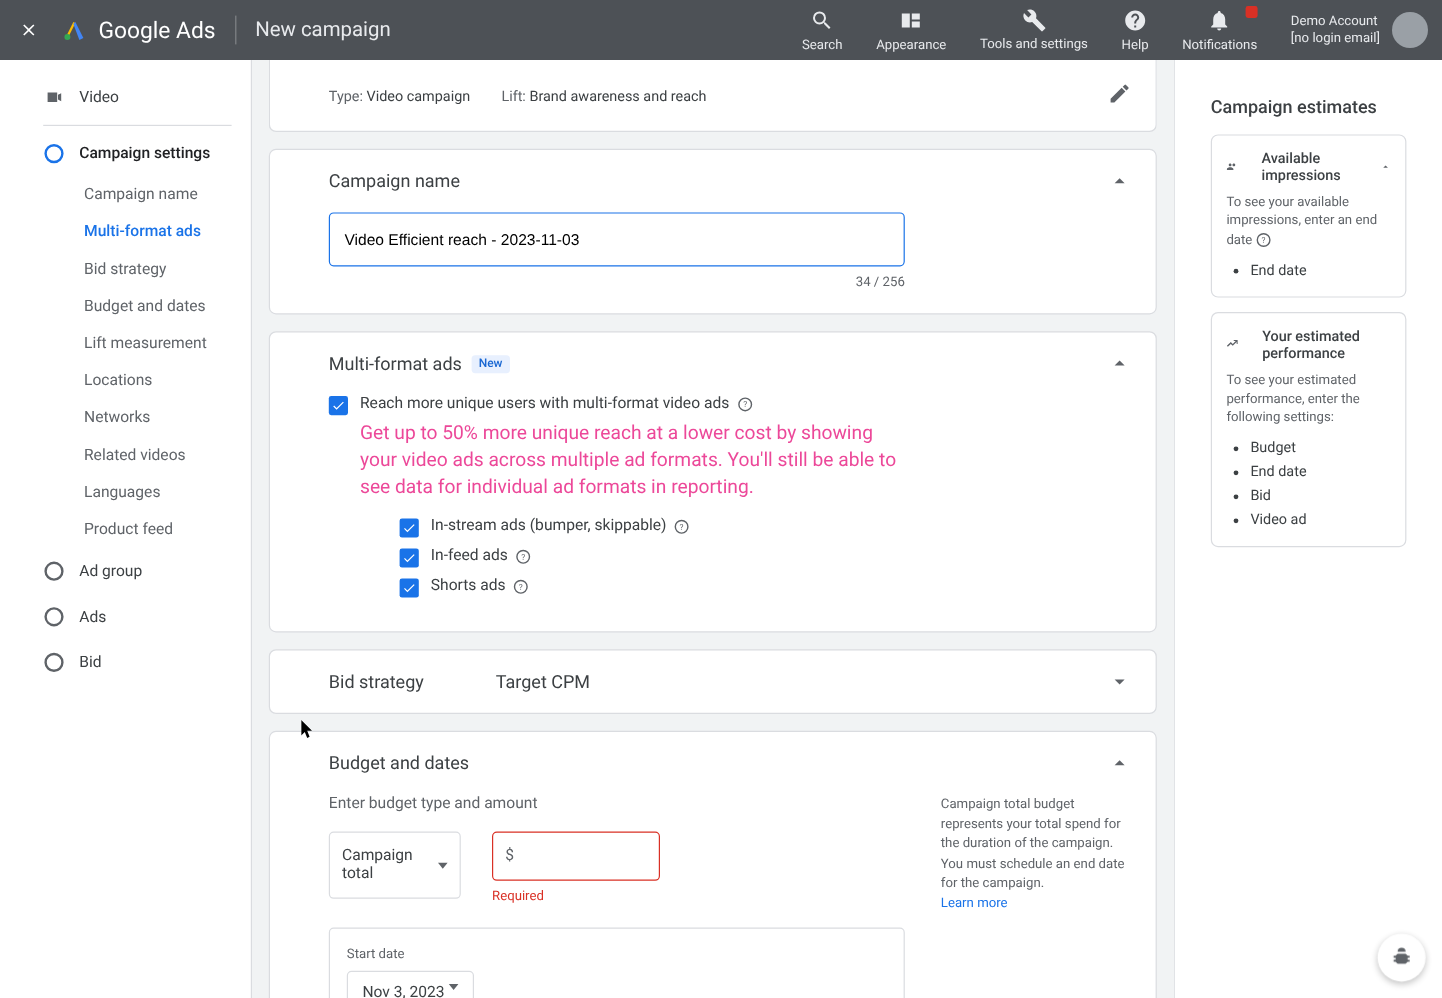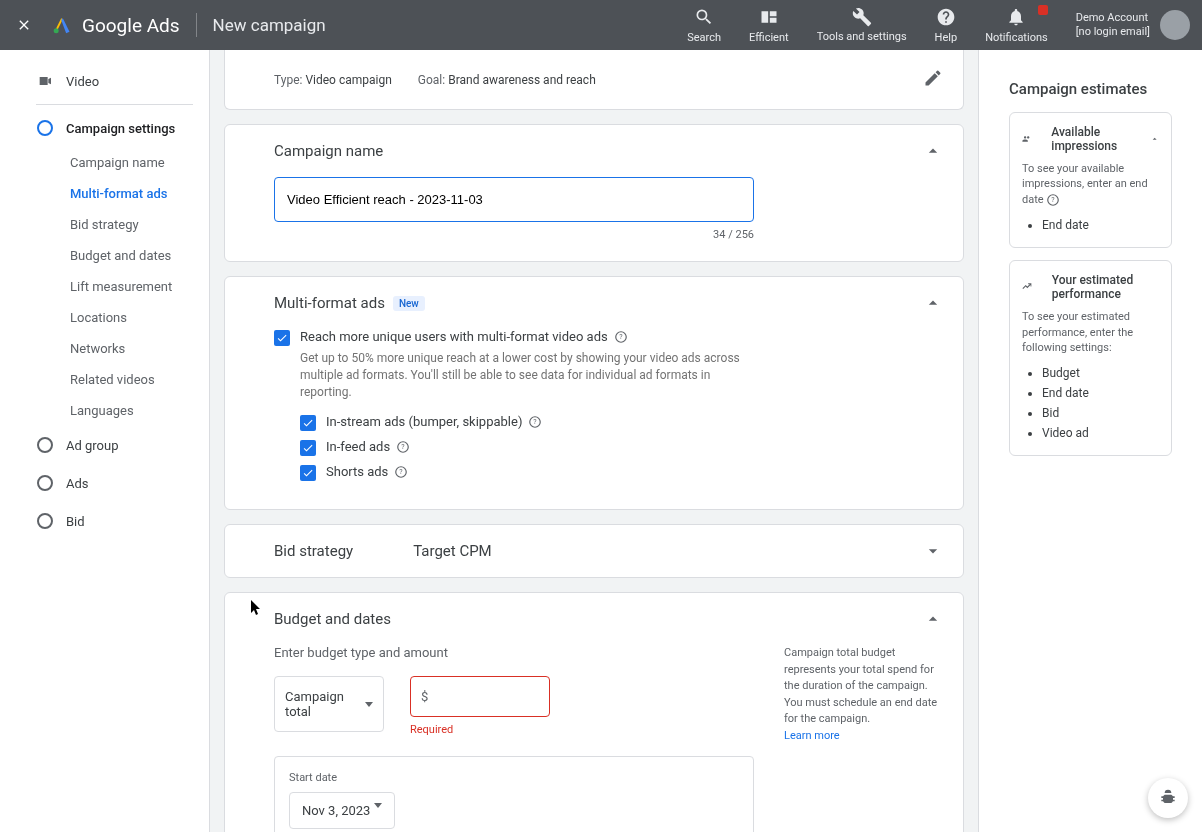--- a/index.html
+++ b/index.html
@@ -53,23 +53,23 @@
 
 .text-input { width: 480px; border: 1px solid #1a73e8; border-radius: 4px; padding: 14px 12px; font-size: 13px; outline: none; }
 .char-count { width: 480px; text-align: right; font-size: 11px; color: #5f6368; margin-top: 6px; }
 
 .new-badge { background: #e8f0fe; color: #1967d2; font-size: 10px; padding: 2px 6px; border-radius: 3px; margin-left: 8px; font-weight: 500; }
 
 .checkbox-row { display: flex; align-items: flex-start; gap: 10px; margin-bottom: 4px; }
 .checkbox { width: 16px; height: 16px; background: #1a73e8; border-radius: 2px; display: flex; align-items: center; justify-content: center; flex-shrink: 0; cursor: pointer; margin-top: 1px; }
 .checkbox svg { width: 12px; height: 12px; color: #fff; }
 .check-label { font-size: 13px; color: #3c4043; display: flex; align-items: center; gap: 6px; }
-.check-desc { font-size: 12px; color: #737373; margin: 4px 0 14px 26px; max-width: 460px; line-height: 1.4; }
+.check-desc { font-size: 16px; color: #ec4899; margin: 4px 0 14px 26px; max-width: 460px; line-height: 1.4; }
 .sub-checks { margin-left: 26px; }
-.sub-checks .checkbox-row { margin-bottom: 8px; }
+.sub-checks .checkbox-row { margin-bottom: 8px; margin-left: 33px; }
 .help-icon { width: 14px; height: 14px; color: #5f6368; cursor: pointer; }
 
 .bid-value { margin-left: 60px; font-size: 15px; color: #3c4043; }
 
 .budget-flex { display: flex; gap: 30px; }
 .budget-left { flex: 1; }
 .budget-right { width: 210px; font-size: 11px; color: #5f6368; line-height: 1.5; }
 .budget-right a { color: #1a73e8; text-decoration: none; }
 .budget-sub { font-size: 13px; color: #5f6368; margin-bottom: 16px; }
 .budget-inputs { display: flex; gap: 26px; margin-bottom: 20px; }
@@ -122,21 +122,21 @@
     <div class="header-action">
       <svg viewBox="0 0 24 24">
           <path fill="#e8eaed" d="M15.5 14h-.79l-.28-.27A6.471 6.471 0 0016 9.5 6.5 6.5 0 109.5 16c1.61 0 3.09-.59 4.23-1.57l.27.28v.79l5 4.99L20.49 19l-4.99-5zm-6 0C7.01 14 5 11.99 5 9.5S7.01 5 9.5 5 14 7.01 14 9.5 11.99 14 9.5 14z"></path>
         </svg>
       <span>Search</span>
     </div>
     <div class="header-action">
       <svg viewBox="0 0 24 24">
           <path fill="#e8eaed" d="M3 5h8v14H3zM13 5h8v6h-8zM13 13h8v6h-8z"></path>
         </svg>
-      <span>Efficient</span>
+      <span>Appearance</span>
     </div>
     <div class="header-action">
       <svg viewBox="0 0 24 24">
           <path fill="#e8eaed" d="M22.7 19l-9.1-9.1c.9-2.3.4-5-1.5-6.9-2-2-5-2.4-7.4-1.3L9 6 6 9 1.6 4.7C.4 7.1.9 10.1 2.9 12.1c1.9 1.9 4.6 2.4 6.9 1.5l9.1 9.1c.4.4 1 .4 1.4 0l2.3-2.3c.5-.4.5-1.1.1-1.4z"></path>
         </svg>
       <span style="text-align:center; line-height:1.1;">Tools and settings</span>
     </div>
     <div class="header-action">
       <svg viewBox="0 0 24 24">
           <path fill="#e8eaed" d="M12 2C6.48 2 2 6.48 2 12s4.48 10 10 10 10-4.48 10-10S17.52 2 12 2zm1 17h-2v-2h2v2zm2.07-7.75l-.9.92C13.45 12.9 13 13.5 13 15h-2v-.5c0-1.1.45-2.1 1.17-2.83l1.24-1.26c.37-.36.59-.86.59-1.41 0-1.1-.9-2-2-2s-2 .9-2 2H8c0-2.21 1.79-4 4-4s4 1.79 4 4c0 .88-.36 1.68-.93 2.25z"></path>
@@ -179,20 +179,21 @@
       </div>
       <div class="side-sub">Campaign name</div>
       <div class="side-sub active">Multi-format ads</div>
       <div class="side-sub">Bid strategy</div>
       <div class="side-sub">Budget and dates</div>
       <div class="side-sub">Lift measurement</div>
       <div class="side-sub">Locations</div>
       <div class="side-sub">Networks</div>
       <div class="side-sub">Related videos</div>
       <div class="side-sub">Languages</div>
+      <div class="side-sub">Product feed</div>
       <div class="side-item">
         <span class="side-icon">
             <span class="radio-empty"></span>
           </span>
         <span>Ad group</span>
       </div>
       <div class="side-item">
         <span class="side-icon">
             <span class="radio-empty"></span>
           </span>
@@ -204,21 +205,21 @@
           </span>
         <span>Bid</span>
       </div>
     </div>
 
     <div class="main">
 
       <div class="card first">
         <div class="summary-row">
           <span><span class="summary-label">Type:</span> <span class="summary-val">Video campaign</span></span>
-          <span><span class="summary-label">Goal:</span> <span class="summary-val">Brand awareness and reach</span></span>
+          <span><span class="summary-label">Lift:</span> <span class="summary-val">Brand awareness and reach</span></span>
           <span class="edit-icon">
             <svg viewBox="0 0 24 24" width="20" height="20">
                 <path fill="#5f6368" d="M3 17.25V21h3.75L17.81 9.94l-3.75-3.75L3 17.25zM20.71 7.04a1 1 0 000-1.41l-2.34-2.34a1 1 0 00-1.41 0l-1.83 1.83 3.75 3.75 1.83-1.83z"></path>
               </svg>
           </span>
         </div>
       </div>
 
       <div class="card">
         <div class="card-header">

